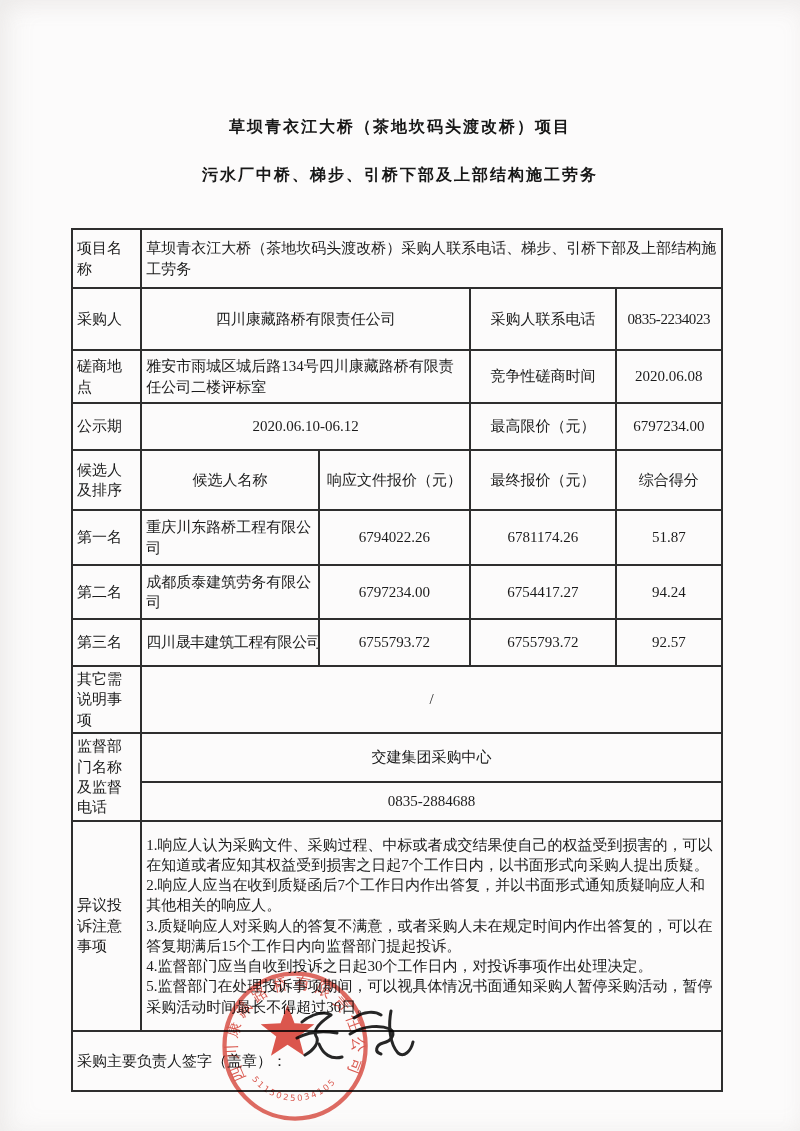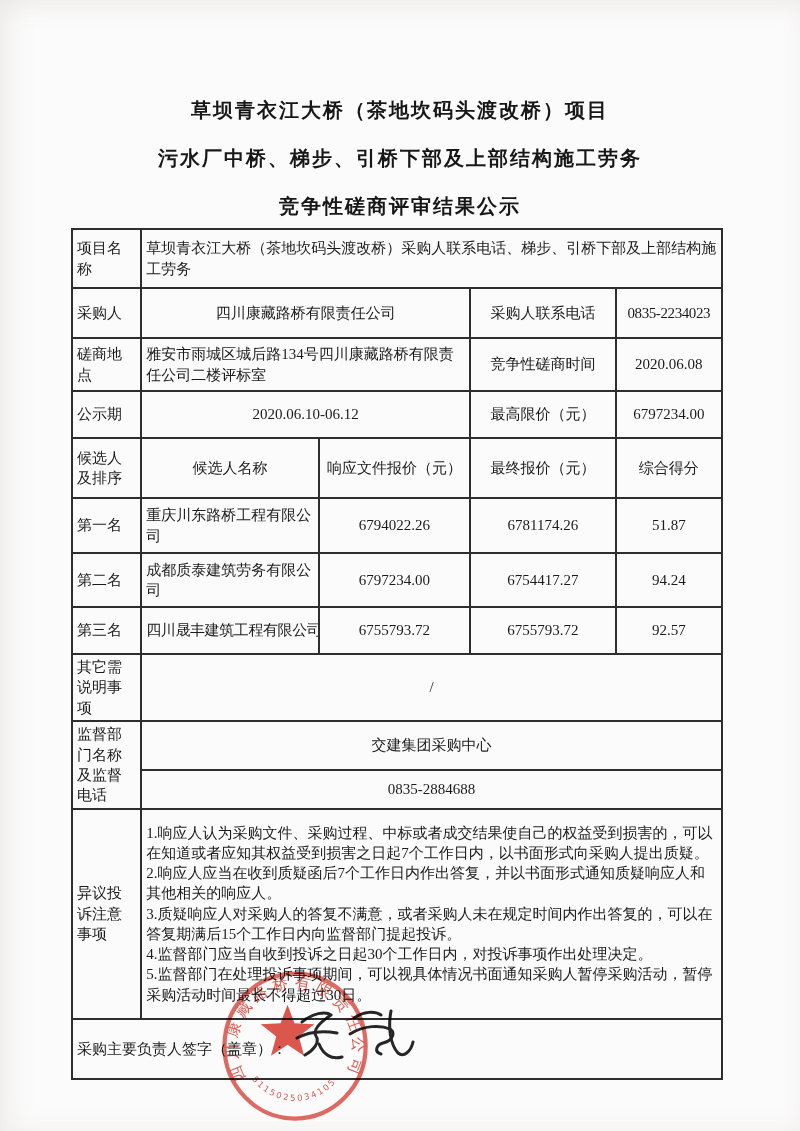--- a/index.html
+++ b/index.html
@@ -4,22 +4,22 @@
 <style>
   html,body{margin:0;padding:0;background:#e9e9e9;}
   .page{
     position:relative;width:800px;height:1131px;margin:0 auto;
     background:#fcfbfb;overflow:hidden;
     box-shadow:inset 12px 0 24px rgba(160,155,150,0.10), inset 0 10px 20px rgba(160,155,150,0.08);
     font-family:"Liberation Serif","DejaVu Serif",serif;color:#1c1c1c;
   }
   .titles{position:absolute;top:100px;left:0;width:800px;text-align:center;}
   .title-line{
-    font-family:Liberation Mono, monospace;
-    font-weight:700;font-size:20px;letter-spacing:2px;line-height:24px;margin-bottom:24px;color:#171717;
+    font-family:Liberation Sans, sans-serif;
+    font-weight:700;font-size:16px;letter-spacing:2px;line-height:24px;margin-bottom:24px;color:#171717;margin-top:15px;
   }
   table.doc{
     position:absolute;left:71px;top:228px;width:652px;
     border-collapse:collapse;table-layout:fixed;
   }
   table.doc td{
     border:2px solid #2e2e2e;
     font-size:15px;line-height:1.35;color:#1b1b1b;
     padding:2px 4px;vertical-align:middle;
     overflow:hidden;
@@ -37,37 +37,36 @@
   .sig{position:absolute;left:288px;top:998px;width:140px;height:74px;mix-blend-mode:multiply;}
 </style>
 </head>
 <body>
 
 <div class="page">
 
   <div class="titles">
     <div class="title-line">草坝青衣江大桥（茶地坎码头渡改桥）项目</div>
     <div class="title-line">污水厂中桥、梯步、引桥下部及上部结构施工劳务</div>
-    <div class="title-line">竞争性磋商评审结果公示</div>
   </div>
 
   <table class="doc">
     <colgroup>
       <col style="width:69px">
         <col style="width:177px">
         <col style="width:151px">
         <col style="width:145px">
         <col style="width:106px">
     </colgroup>
     <tbody>
         <tr style="height:59px">
       <td class="lbl">项目名称</td>
       <td class="lft" colspan="4">草坝青衣江大桥（茶地坎码头渡改桥）采购人联系电话、梯步、引桥下部及上部结构施工劳务</td>
     </tr>
-    <tr style="height:50px">
+    <tr style="height:62px">
       <td class="lbl">采购人</td>
       <td class="ctr" colspan="2">四川康藏路桥有限责任公司</td>
       <td class="ctr">采购人联系电话</td>
       <td class="ctr nowrap">0835-2234023</td>
     </tr>
     <tr style="height:53px">
       <td class="lbl">磋商地点</td>
       <td class="lft" colspan="2">雅安市雨城区城后路134号四川康藏路桥有限责任公司二楼评标室</td>
       <td class="ctr">竞争性磋商时间</td>
       <td class="ctr">2020.06.08</td>

